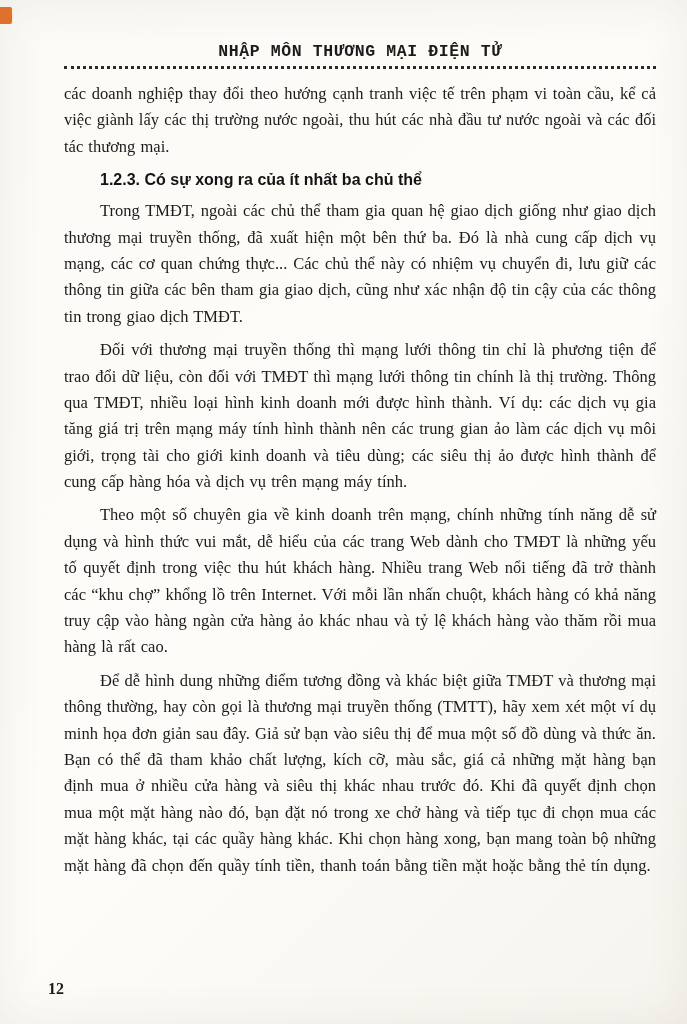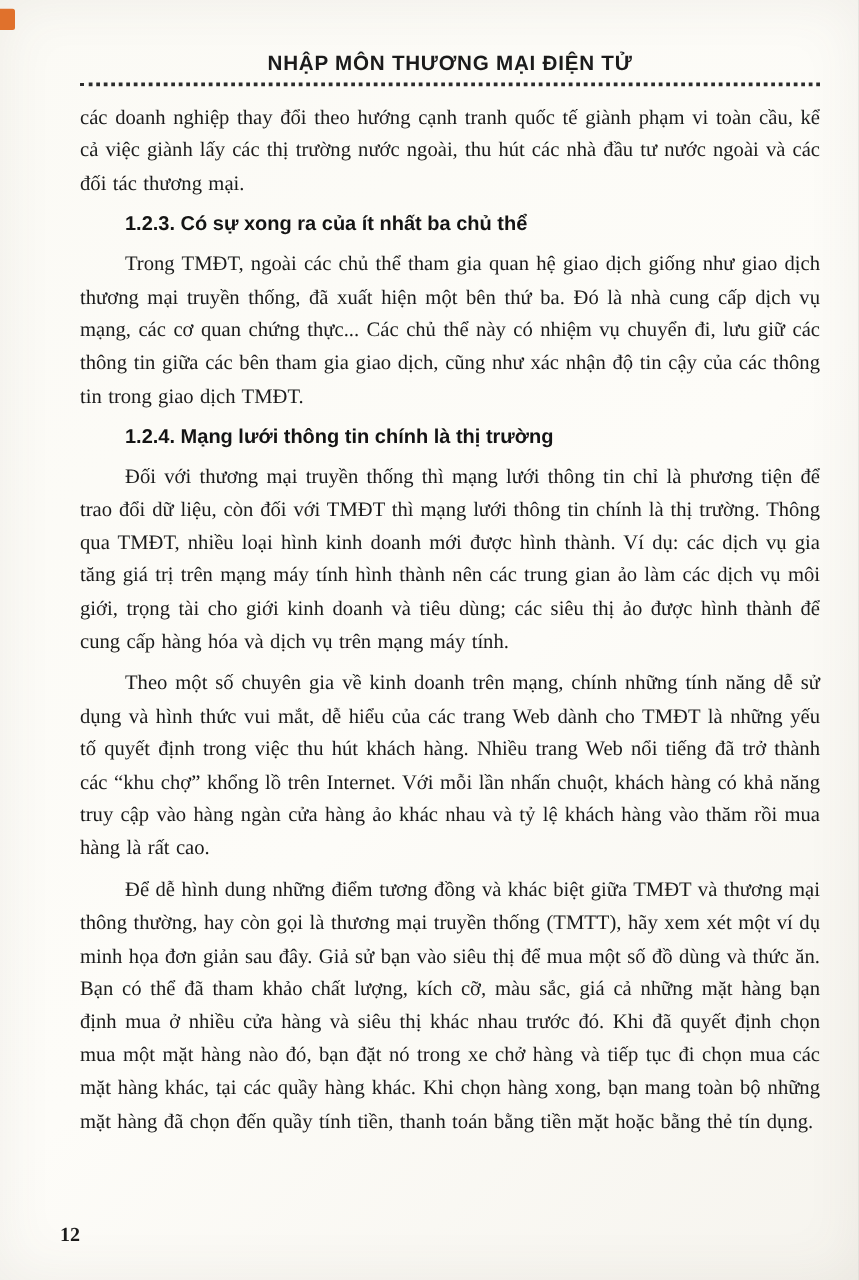--- a/index.html
+++ b/index.html
@@ -32,21 +32,21 @@
     left: 64px;
     top: 42px;
     width: 592px;
   }
   .header-title {
     text-align: center;
     font-weight: bold;
     font-size: 16.5px;
     letter-spacing: 0.6px;
     margin: 0 0 5px 0;
-    font-family: Liberation Sans, sans-serif;
+    font-family: Liberation Mono, monospace;
   }
   .header-rule {
     height: 0;
     border: 0;
     border-bottom: 3px dotted #2c2c2c;
     margin: 0 0 12px 0;
   }
   .body-para {
     font-size: 16.5px;
     line-height: 1.6;
@@ -80,27 +80,26 @@
 <div class="page">
 
   <div class="corner-mark"></div>
 
   <div class="content">
 
     <div class="header-title">NHẬP MÔN THƯƠNG MẠI ĐIỆN TỬ</div>
 
     <div class="header-rule"></div>
 
-    <p class="body-para no-indent">các doanh nghiệp thay đổi theo hướng cạnh tranh quốc tế giành phạm vi toàn cầu, kể cả việc giành lấy các thị trường nước ngoài, thu hút các nhà đầu tư nước ngoài và các đối tác thương mại.</p>
+    <p class="body-para no-indent">các doanh nghiệp thay đổi theo hướng cạnh tranh việc tế trên phạm vi toàn cầu, kể cả việc giành lấy các thị trường nước ngoài, thu hút các nhà đầu tư nước ngoài và các đối tác thương mại.</p>
 
     <h2 class="section-heading">1.2.3. Có sự xong ra của ít nhất ba chủ thể</h2>
 
     <p class="body-para">Trong TMĐT, ngoài các chủ thể tham gia quan hệ giao dịch giống như giao dịch thương mại truyền thống, đã xuất hiện một bên thứ ba. Đó là nhà cung cấp dịch vụ mạng, các cơ quan chứng thực... Các chủ thể này có nhiệm vụ chuyển đi, lưu giữ các thông tin giữa các bên tham gia giao dịch, cũng như xác nhận độ tin cậy của các thông tin trong giao dịch TMĐT.</p>
 
-    <h2 class="section-heading">1.2.4. Mạng lưới thông tin chính là thị trường</h2>
 
     <p class="body-para">Đối với thương mại truyền thống thì mạng lưới thông tin chỉ là phương tiện để trao đổi dữ liệu, còn đối với TMĐT thì mạng lưới thông tin chính là thị trường. Thông qua TMĐT, nhiều loại hình kinh doanh mới được hình thành. Ví dụ: các dịch vụ gia tăng giá trị trên mạng máy tính hình thành nên các trung gian ảo làm các dịch vụ môi giới, trọng tài cho giới kinh doanh và tiêu dùng; các siêu thị ảo được hình thành để cung cấp hàng hóa và dịch vụ trên mạng máy tính.</p>
 
     <p class="body-para">Theo một số chuyên gia về kinh doanh trên mạng, chính những tính năng dễ sử dụng và hình thức vui mắt, dễ hiểu của các trang Web dành cho TMĐT là những yếu tố quyết định trong việc thu hút khách hàng. Nhiều trang Web nổi tiếng đã trở thành các “khu chợ” khổng lồ trên Internet. Với mỗi lần nhấn chuột, khách hàng có khả năng truy cập vào hàng ngàn cửa hàng ảo khác nhau và tỷ lệ khách hàng vào thăm rồi mua hàng là rất cao.</p>
 
     <p class="body-para">Để dễ hình dung những điểm tương đồng và khác biệt giữa TMĐT và thương mại thông thường, hay còn gọi là thương mại truyền thống (TMTT), hãy xem xét một ví dụ minh họa đơn giản sau đây. Giả sử bạn vào siêu thị để mua một số đồ dùng và thức ăn. Bạn có thể đã tham khảo chất lượng, kích cỡ, màu sắc, giá cả những mặt hàng bạn định mua ở nhiều cửa hàng và siêu thị khác nhau trước đó. Khi đã quyết định chọn mua một mặt hàng nào đó, bạn đặt nó trong xe chở hàng và tiếp tục đi chọn mua các mặt hàng khác, tại các quầy hàng khác. Khi chọn hàng xong, bạn mang toàn bộ những mặt hàng đã chọn đến quầy tính tiền, thanh toán bằng tiền mặt hoặc bằng thẻ tín dụng.</p>
 
   </div>
 
   <div class="page-number">12</div>

